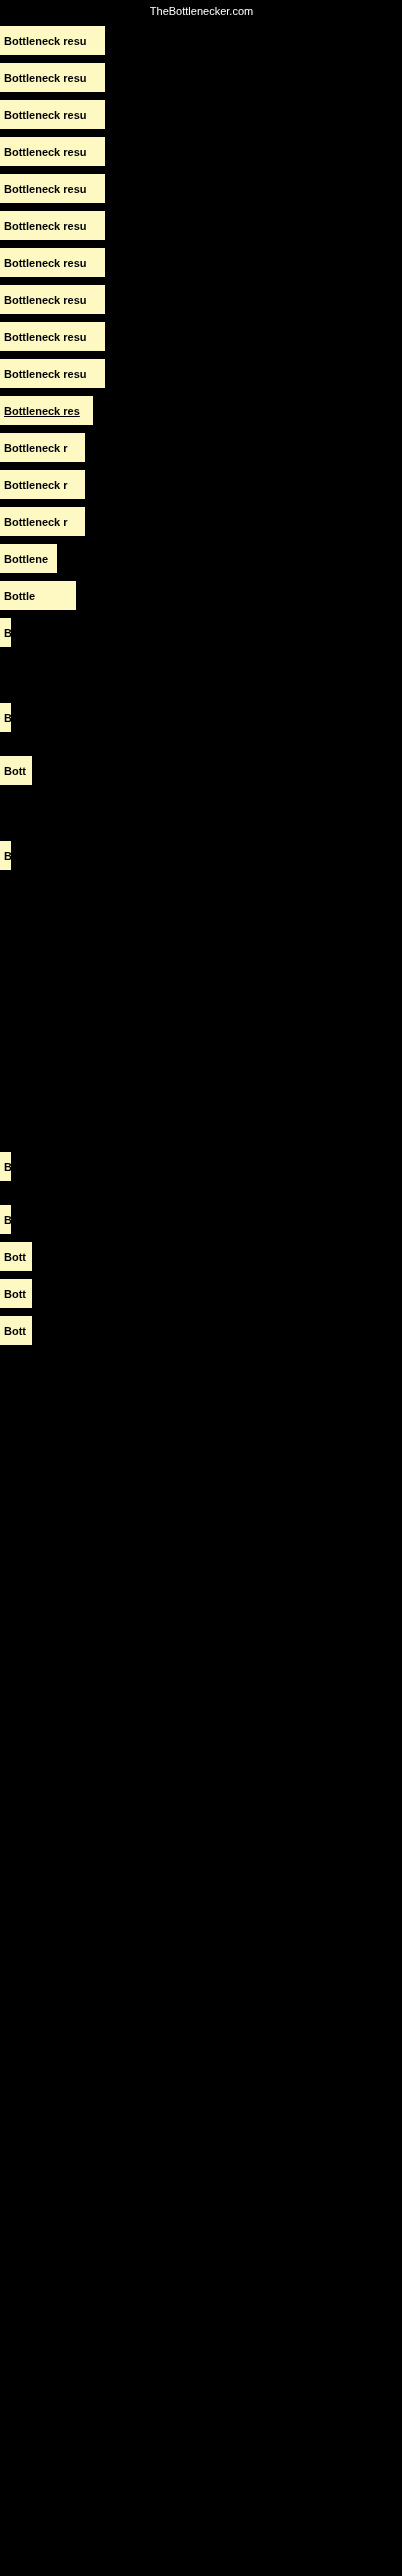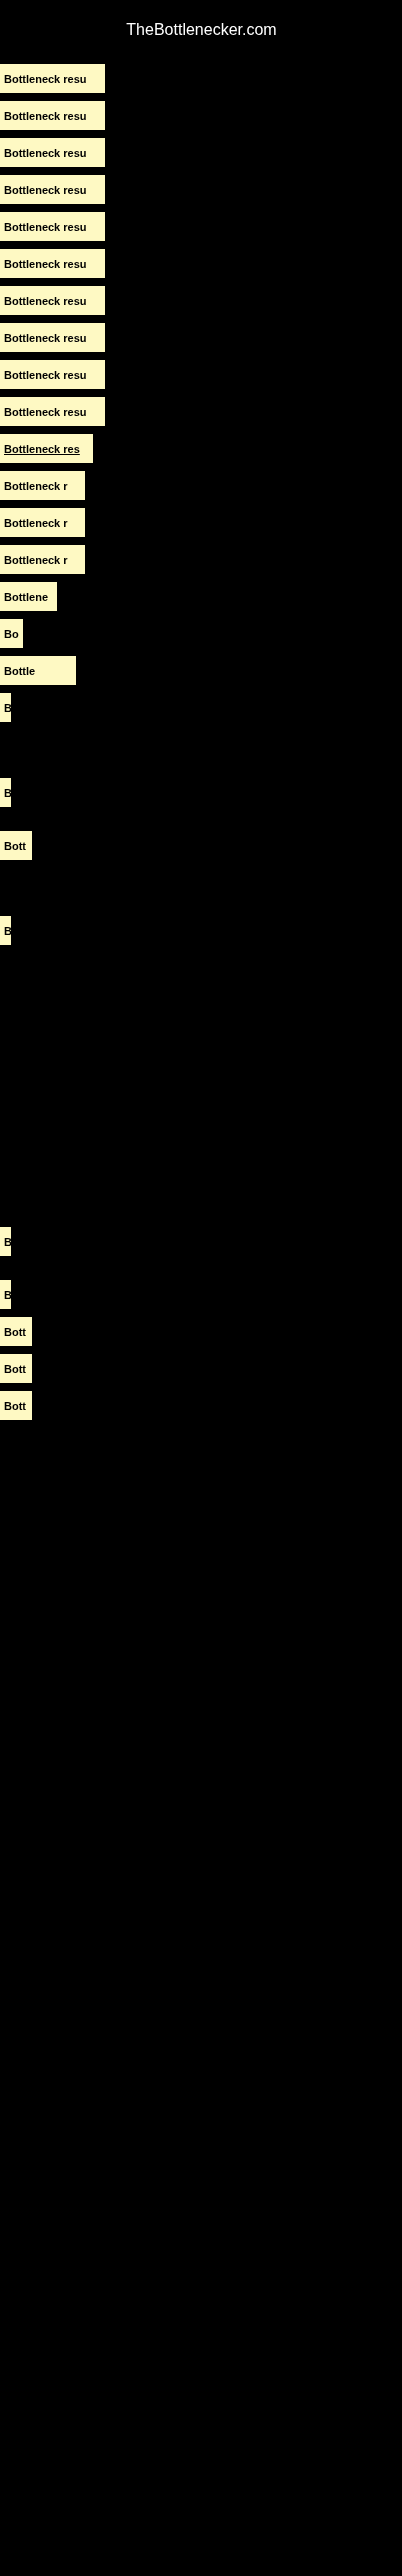--- a/index.html
+++ b/index.html
@@ -13,22 +13,22 @@
       font-family: Arial, sans-serif;
       width: 403px;
       min-height: 2576px;
       position: relative;
       overflow-x: hidden;
     }
 
     .site-title {
       text-align: center;
       color: #ffffff;
-      font-size: 16px;
-      padding: 21px 0;
+      font-size: 11px;
+      padding: 5px 0;
       font-weight: normal;
     }
 
     .bar-container {
       position: relative;
       width: 403px;
       height: 37px;
       display: flex;
       align-items: center;
     }
@@ -139,23 +139,20 @@
   </div>
 
   <div class="bar-container row-14">
     <div class="bar-label">Bottleneck r</div>
   </div>
 
   <div class="bar-container row-15">
     <div class="bar-label">Bottlene</div>
   </div>
 
-  <div class="bar-container row-16">
-    <div class="bar-label">Bo</div>
-  </div>
 
   <div class="bar-container row-17">
     <div class="bar-label">Bottle</div>
   </div>
 
   <div class="bar-container row-18">
     <div class="bar-label">B</div>
   </div>
 
   <div style="height: 48px;"></div>

